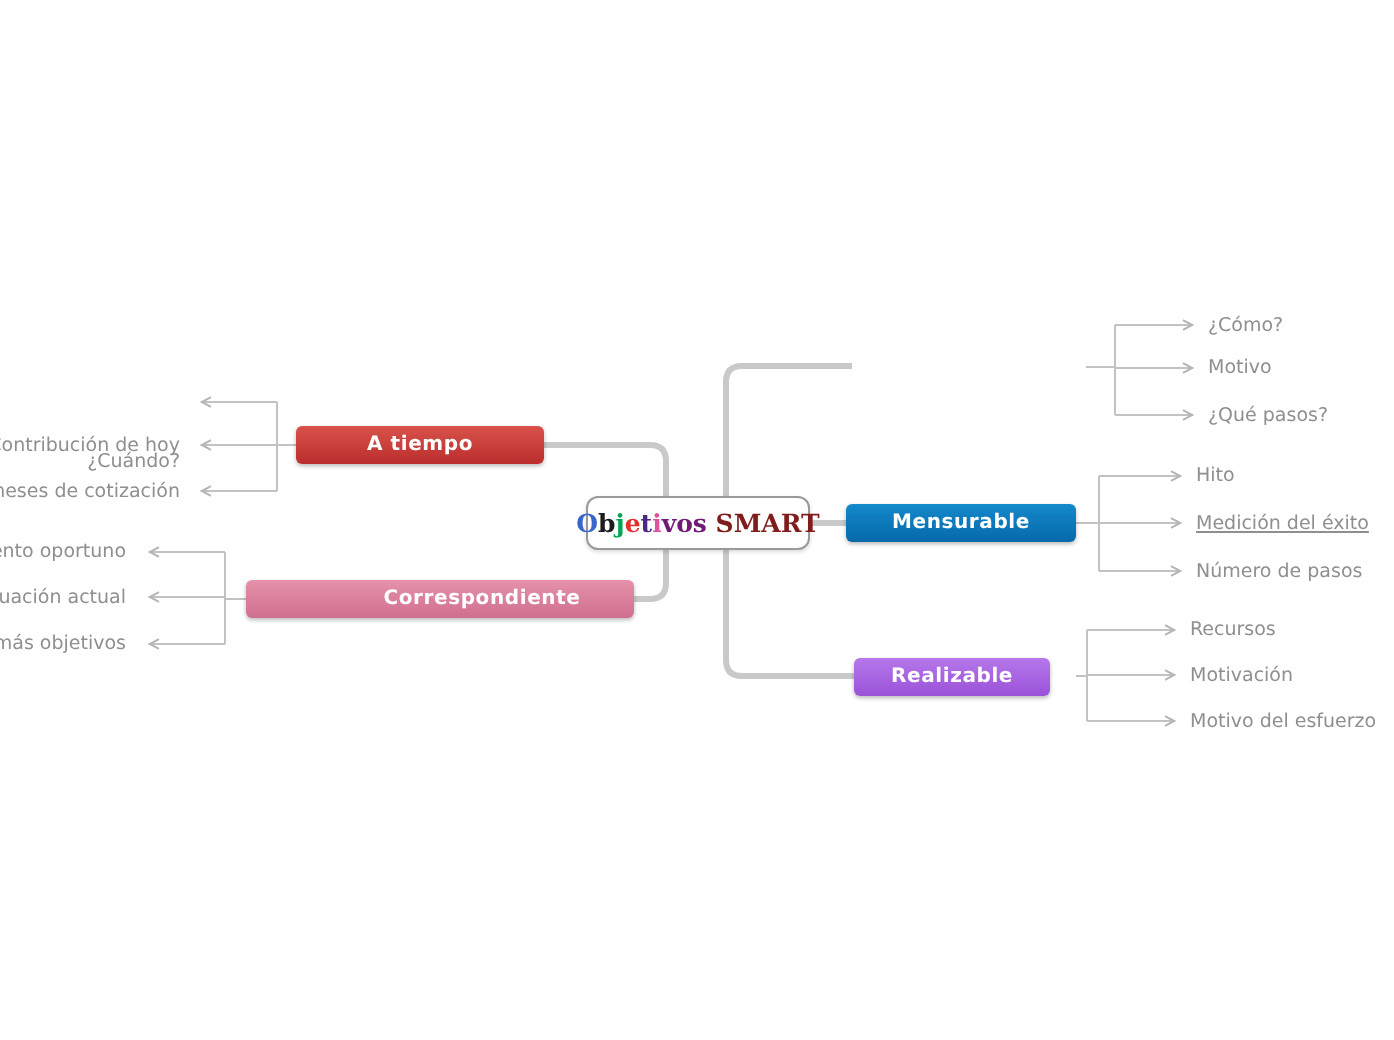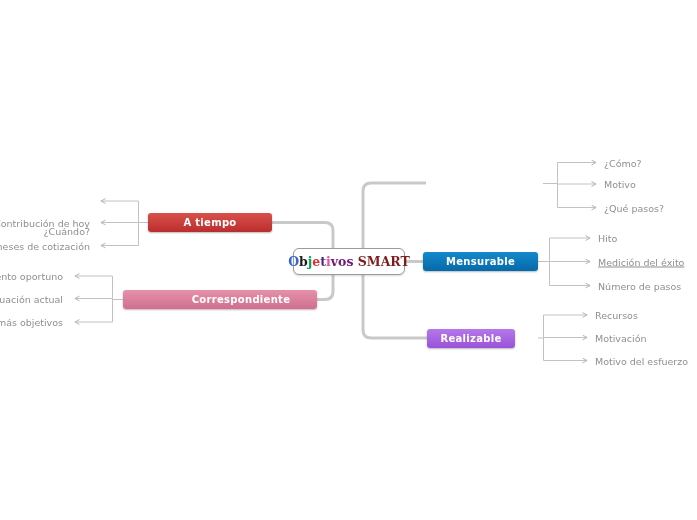--- a/index.html
+++ b/index.html
@@ -111,21 +111,21 @@
     <span style="color: rgb(28, 28, 28);">b</span>
     <span style="color: rgb(0, 166, 81);">j</span>
     <span style="color: rgb(224, 48, 48);">e</span>
     <span style="color: rgb(75, 42, 133);">t</span>
     <span style="color: rgb(224, 81, 158);">i</span>
     <span style="color: #701a75;">vos</span>
     <span style="color: #7f1d1d;"> SMART</span>
   </div>
 
   <div class="topic blue" style="left:423px;top:252px;width:115px;height:19px;">Mensurable</div>
-  <div class="topic purple" style="left:427px;top:328.5px;width:88px;height:19px;">Realizable</div>
+  <div class="topic purple" style="left:427px;top:328.5px;width:98px;height:19px;">Realizable</div>
   <div class="topic red" style="left:148px;top:213px;width:124px;height:19px;">A tiempo</div>
   <div class="topic pink" style="left:123px;top:290px;width:152px;height:19px;padding-left:42px;">Correspondiente</div>
 
   <div class="leaf r" style="left:604px;top:162.5px;">¿Cómo?</div>
   <div class="leaf r" style="left:604px;top:184px;">Motivo</div>
   <div class="leaf r" style="left:604px;top:207.5px;">¿Qué pasos?</div>
 
   <div class="leaf r" style="left:598px;top:238px;">Hito</div>
   <div class="leaf r" style="left:598px;top:261.5px;text-decoration:underline;">Medición del éxito</div>
   <div class="leaf r" style="left:598px;top:285.5px;">Número de pasos</div>

